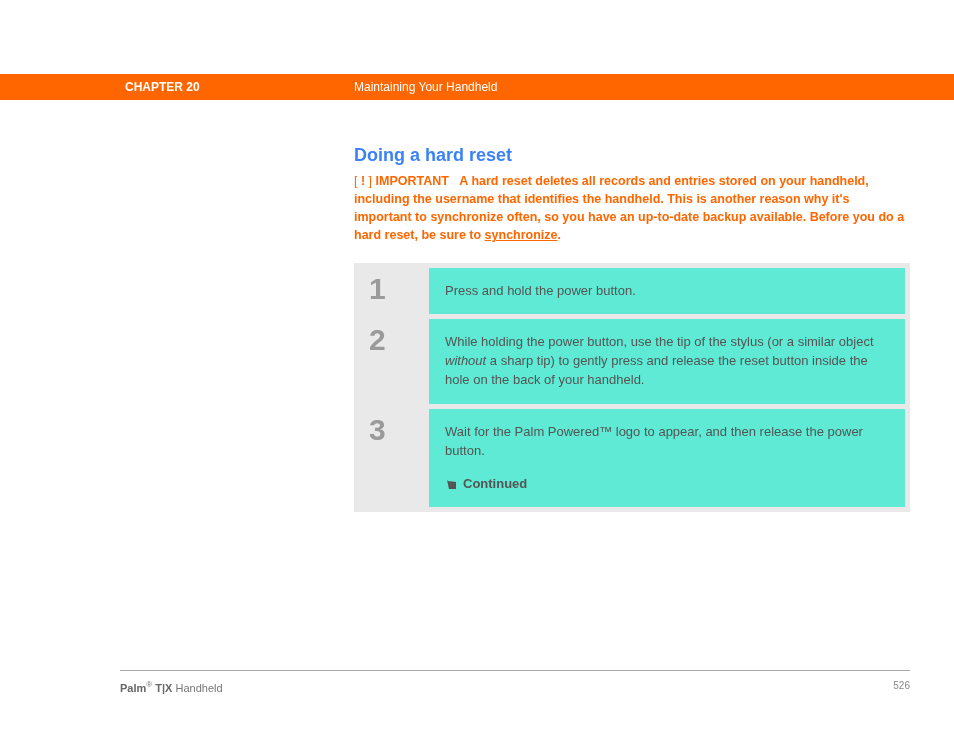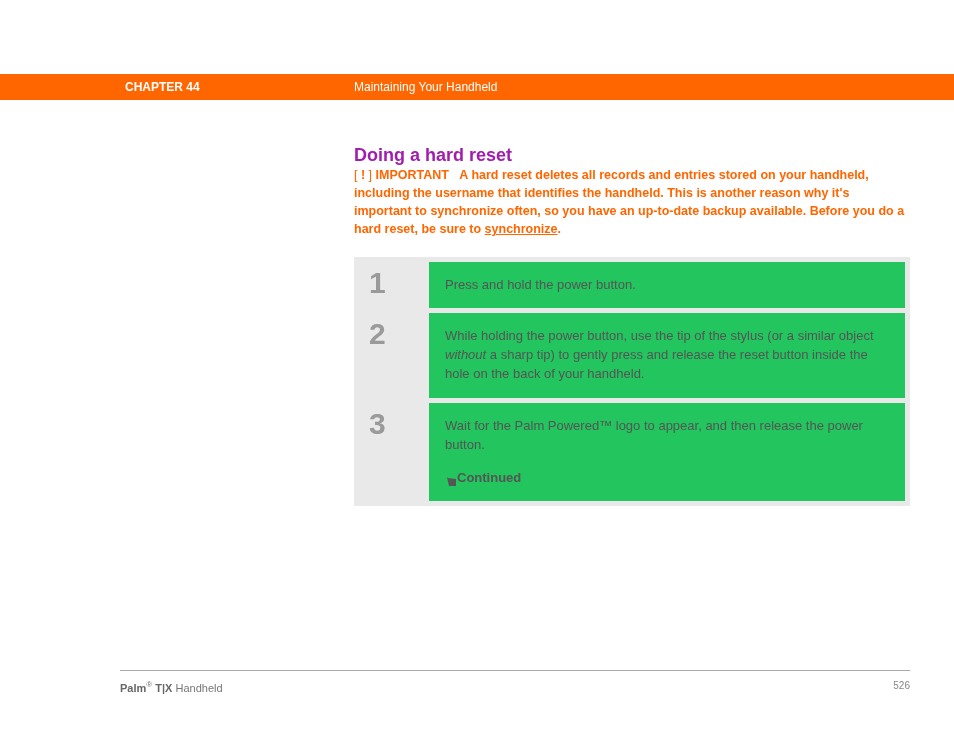--- a/index.html
+++ b/index.html
@@ -2,50 +2,50 @@
 <html><head>
 <meta charset="utf-8">
 <style>
   * { box-sizing: border-box; margin: 0; padding: 0; }
   html, body { width: 954px; height: 738px; background: #fff; font-family: Arial, Helvetica, sans-serif; color: #555; }
   .page { position: relative; width: 954px; height: 738px; }
   .header-bar { position: absolute; top: 74px; left: 0; right: 0; height: 26px; background: #ff6600; }
   .header-left { position: absolute; left: 125px; top: 0; line-height: 26px; font-size: 12px; font-weight: bold; color: #fff; }
   .header-right { position: absolute; left: 354px; top: 0; line-height: 26px; font-size: 12px; font-weight: normal; color: #fff; }
   .content { position: absolute; left: 354px; top: 145px; width: 556px; }
-  .section-title { font-size: 18px; font-weight: bold; color: #a21caf; margin-bottom: 0; }
+  .section-title { font-size: 18px; font-weight: bold; color: #3b82f6; margin-bottom: 6px; }
   .intro { font-size: 13px; line-height: 1.4; color: #666; margin-bottom: 18px; }
   .important-block { font-size: 12.5px; line-height: 1.45; font-weight: bold; color: #ff6600; margin-bottom: 18px; }
   .important-marker { color: #ff6600; font-weight: bold; }
   .important-bracket { color: #ff6600; font-weight: normal; }
   .synchronize-link { text-decoration: underline; color: #ff6600; font-weight: bold; }
   .steps-box { width: 556px; background: #e9e9e9; padding: 5px; }
   .step-row { display: flex; margin-bottom: 5px; }
   .step-row:last-child { margin-bottom: 0; }
   .step-num-cell { width: 70px; background: #e9e9e9; display: flex; align-items: flex-start; justify-content: flex-start; padding: 6px 10px; }
   .step-num { font-size: 30px; font-weight: bold; color: #9a9a9a; line-height: 1; }
-  .step-text-cell { flex: 1; background: #22c55e; padding: 14px 16px; font-size: 13px; line-height: 1.45; color: #555; }
+  .step-text-cell { flex: 1; background: #5eead4; padding: 14px 16px; font-size: 13px; line-height: 1.45; color: #555; }
   .step-text-cell em { font-style: italic; }
-  .continued-row { margin-top: 14px; display: flex; align-items: flex-end; }
+  .continued-row { margin-top: 14px; display: flex; align-items: center; gap: 6px; }
   .continued-arrow { width: 12px; height: 12px; position: relative; }
   .continued-arrow svg { display: block; }
   .continued-label { font-weight: bold; font-size: 13px; color: #555; }
   .footer-rule { position: absolute; left: 120px; right: 44px; top: 670px; height: 1px; background: #aaa; }
   .footer-left { position: absolute; left: 120px; top: 680px; font-size: 11px; color: #777; }
   .footer-left .brand { font-weight: bold; color: #666; }
   .footer-left sup { font-size: 8px; vertical-align: super; }
   .footer-right { position: absolute; right: 44px; top: 680px; font-size: 10px; color: #888; }
 </style>
 </head>
 <body>
 
 <div class="page">
 
   <div class="header-bar">
-    <div class="header-left">CHAPTER 44</div>
+    <div class="header-left">CHAPTER 20</div>
     <div class="header-right">Maintaining Your Handheld</div>
   </div>
 
   <div class="content">
     <h2 class="section-title">Doing a hard reset</h2>
 
     <p class="important-block">
       <span class="important-bracket">[</span><span class="important-marker"> ! </span><span class="important-bracket">]</span>
       <span>IMPORTANT</span>
       &nbsp;&nbsp;<span>A hard reset deletes all records and entries stored on your handheld, including the username that identifies the handheld. This is another reason why it's important to synchronize often, so you have an up-to-date backup available. Before you do a hard reset, be sure to </span><a href="#" class="synchronize-link">synchronize</a><span>.</span>

